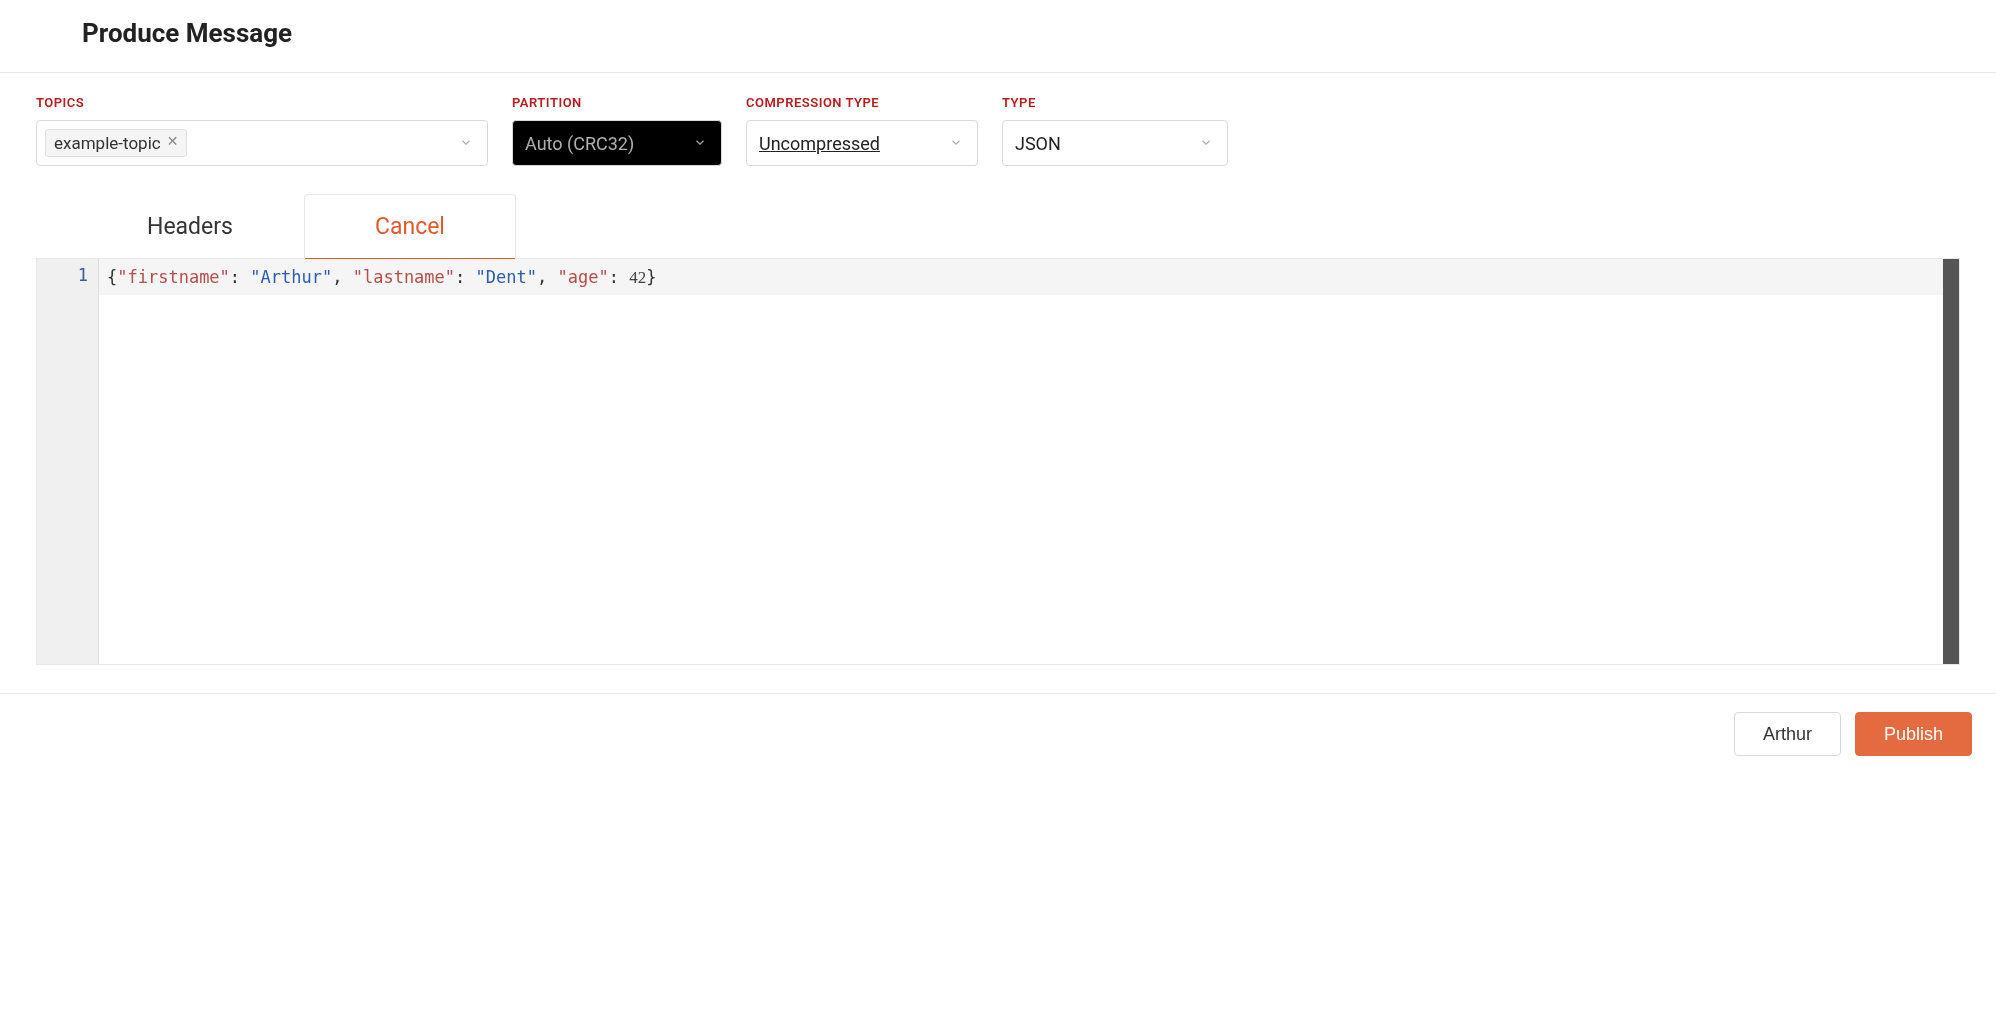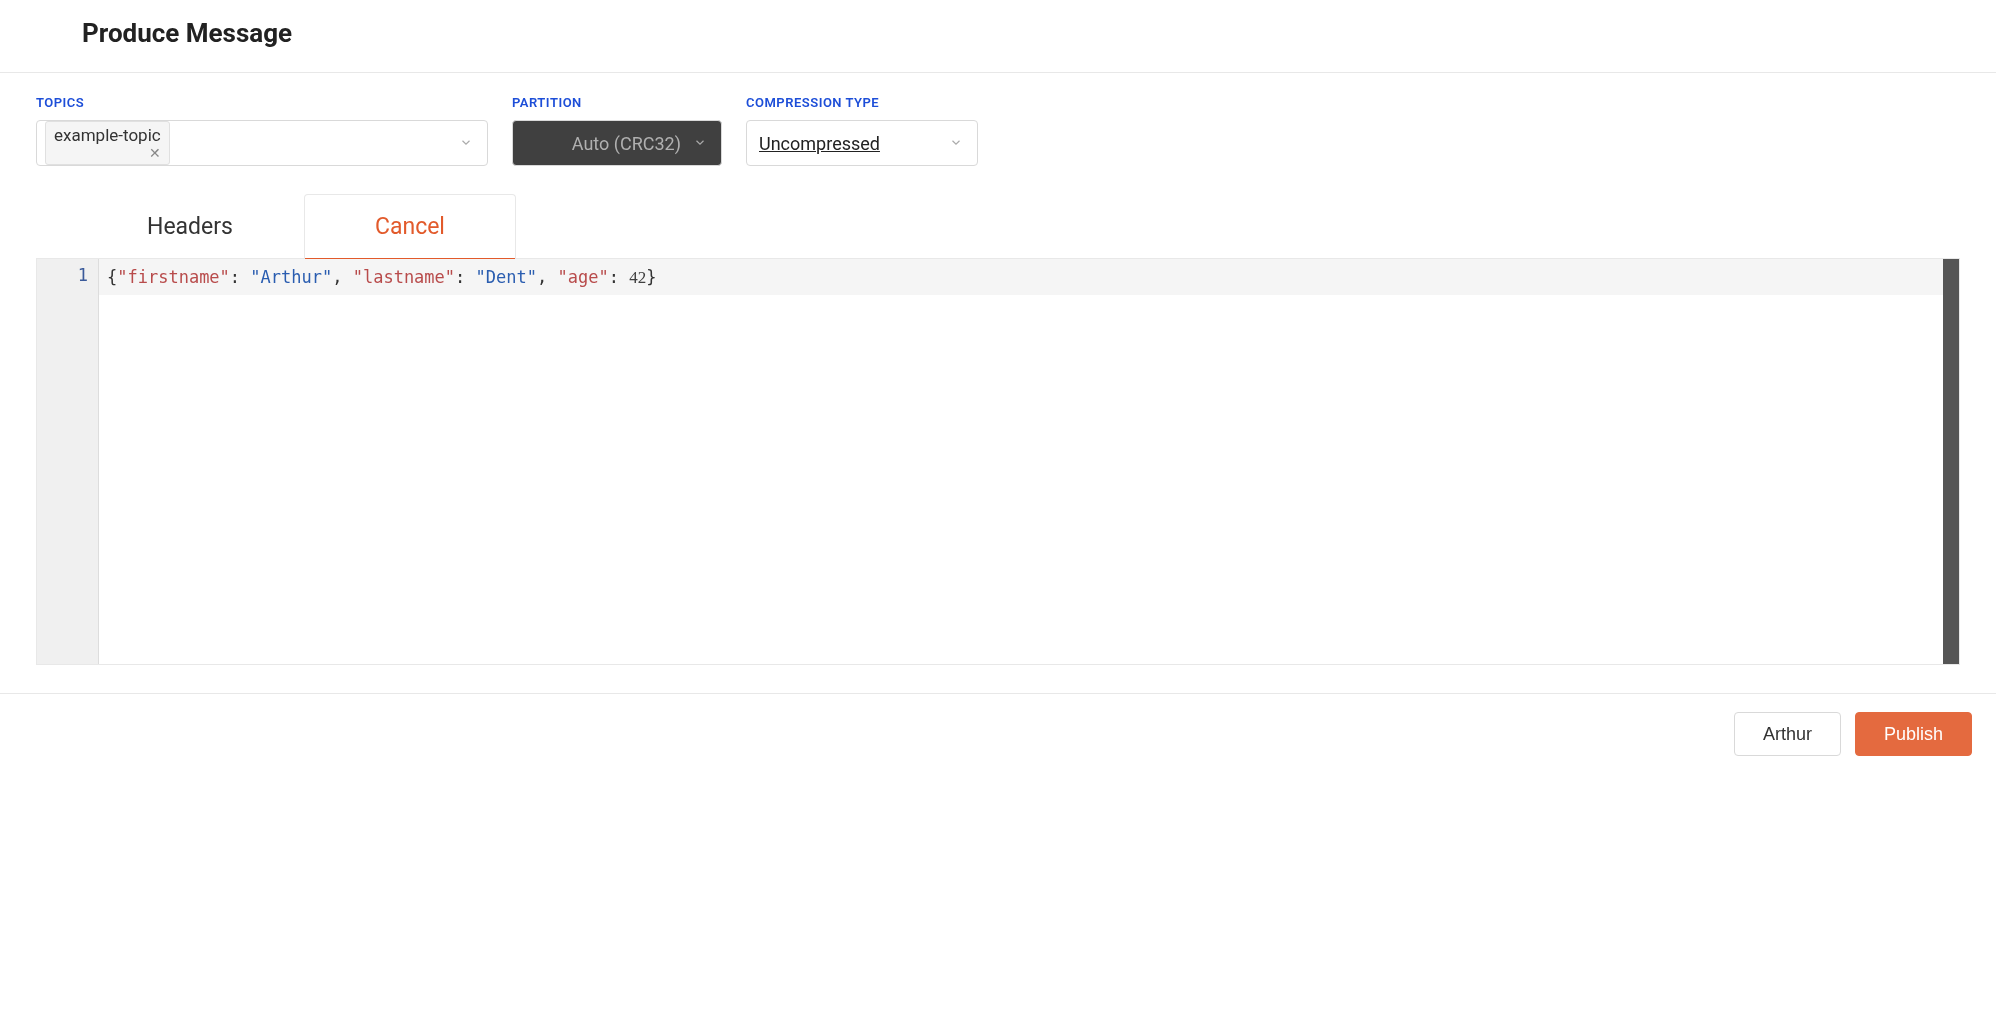--- a/index.html
+++ b/index.html
@@ -30,43 +30,42 @@
       display: flex;
       gap: 24px;
     }
     .filter-group {
       display: flex;
       flex-direction: column;
     }
     .filter-label {
       font-size: 13px;
       font-weight: 600;
-      color: #1d4ed8;
+      color: #b91c1c;
       letter-spacing: 0.5px;
       margin-bottom: 10px;
       text-transform: uppercase;
     }
     .select-box {
       border: 1px solid #d9d9d9;
       border-radius: 4px;
       height: 46px;
       padding: 0 40px 0 12px;
       display: flex;
       align-items: center;
       background: #fff;
       position: relative;
       cursor: pointer;
       font-size: 18px;
       color: #222;
     }
     .select-box.disabled {
-      background: #404040;
+      background: #000000;
       color: #b0b0b0;
       cursor: default;
-      justify-content: flex-end;
     }
     .select-arrow {
       position: absolute;
       right: 14px;
       top: 50%;
       transform: translateY(-50%);
       color: #aaa;
       pointer-events: none;
     }
     .topic-select {
@@ -82,24 +81,23 @@
     }
     .type-select {
       min-width: 226px;
     }
     .tag {
       background: #f5f5f5;
       border: 1px solid #e0e0e0;
       border-radius: 3px;
       padding: 3px 8px;
       display: inline-flex;
-      align-items: flex-end;
+      align-items: flex-start;
       font-size: 17px;
       color: #333;
-      flex-direction: column;
     }
     .tag-close {
       margin-left: 6px;
       color: #888;
       font-size: 14px;
       cursor: pointer;
     }
     .tabs {
       display: flex;
       margin: 28px 36px 0 36px;
@@ -254,20 +252,31 @@
       <div class="select-box compression-select">
         <span>Uncompressed</span>
         <span class="select-arrow">
           <svg class="chevron" viewBox="0 0 24 24" fill="none" stroke="currentColor" stroke-width="2">
               <polyline points="6 9 12 15 18 9"></polyline>
             </svg>
         </span>
       </div>
     </div>
 
+    <div class="filter-group">
+      <span class="filter-label">TYPE</span>
+      <div class="select-box type-select">
+        <span>JSON</span>
+        <span class="select-arrow">
+          <svg class="chevron" viewBox="0 0 24 24" fill="none" stroke="currentColor" stroke-width="2">
+              <polyline points="6 9 12 15 18 9"></polyline>
+            </svg>
+        </span>
+      </div>
+    </div>
 
   </div>
 
   <div class="tabs">
     <div class="tab">Headers</div>
     <div class="tab active">Cancel</div>
   </div>
 
   <div class="editor">
     <div class="gutter">

